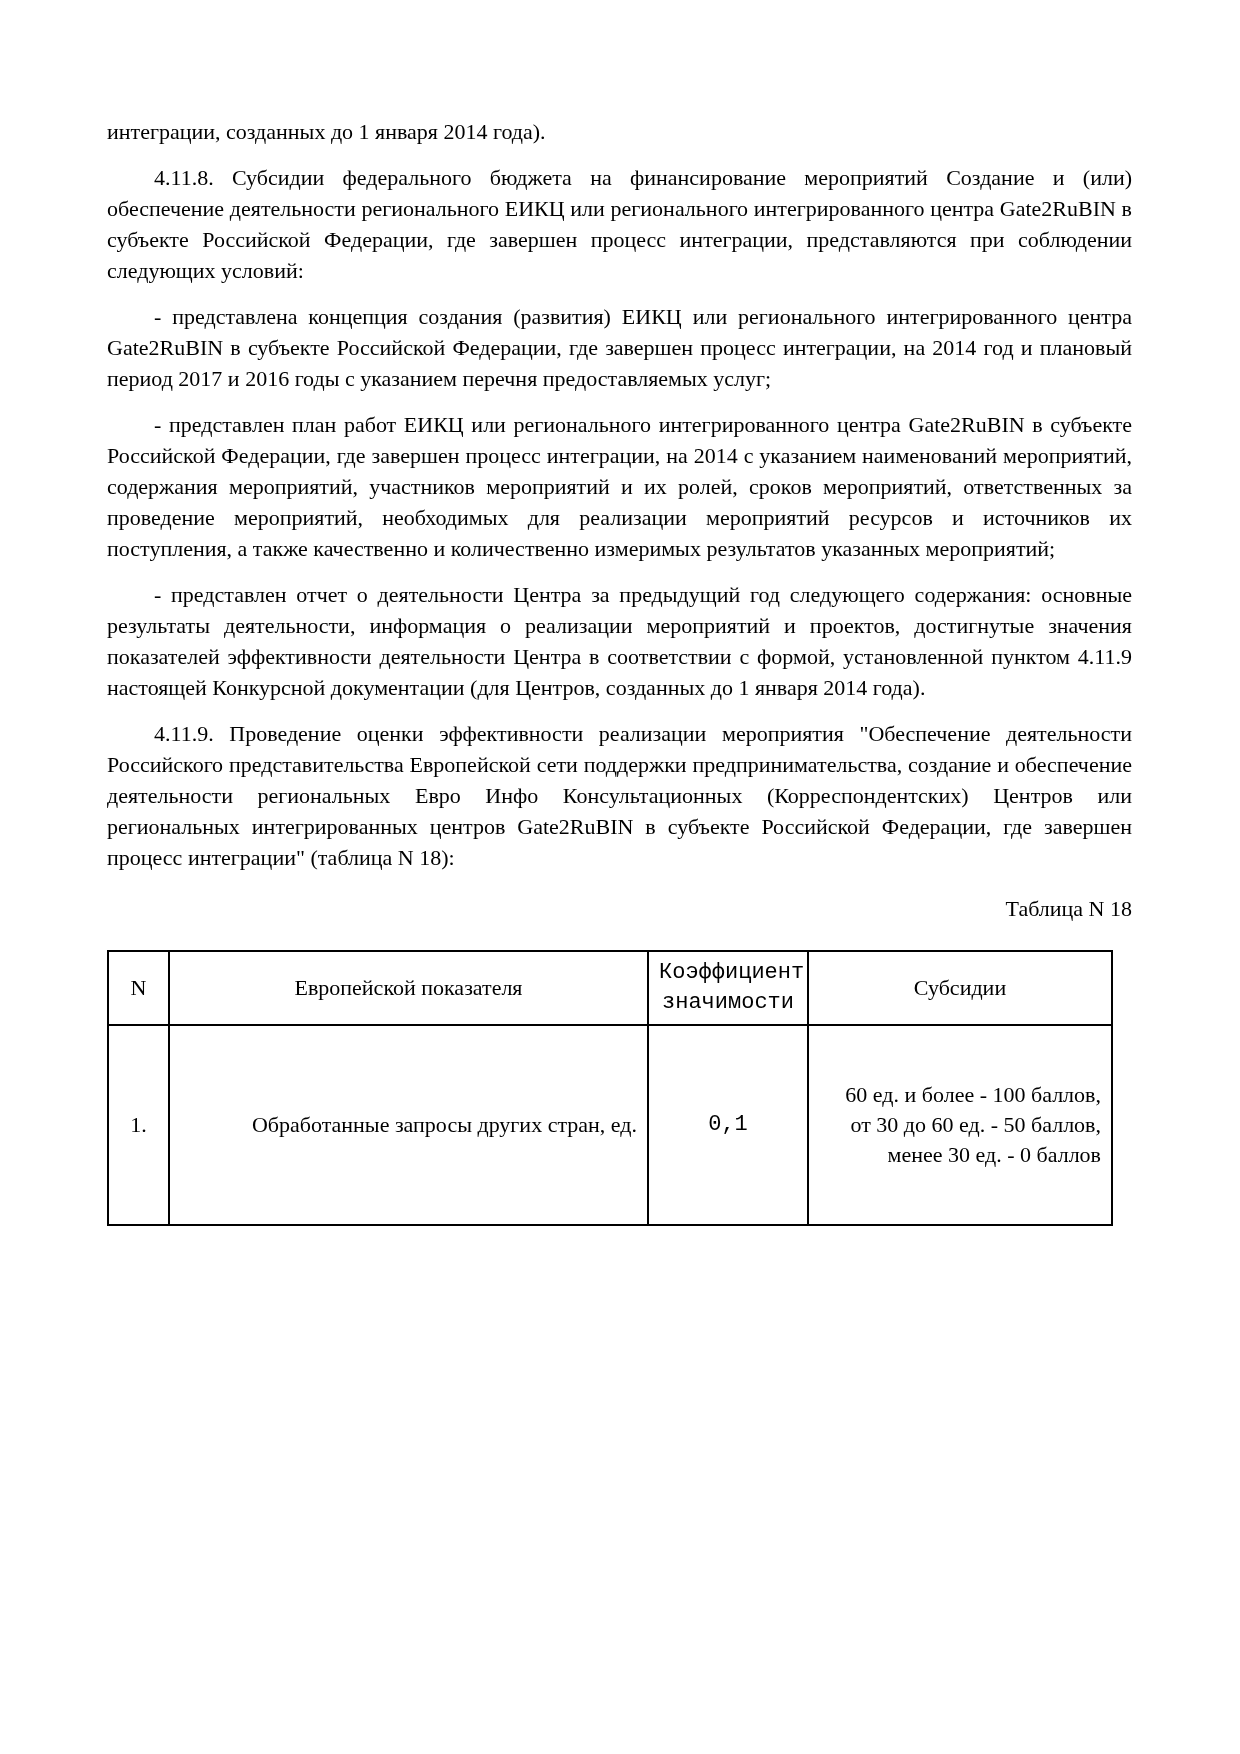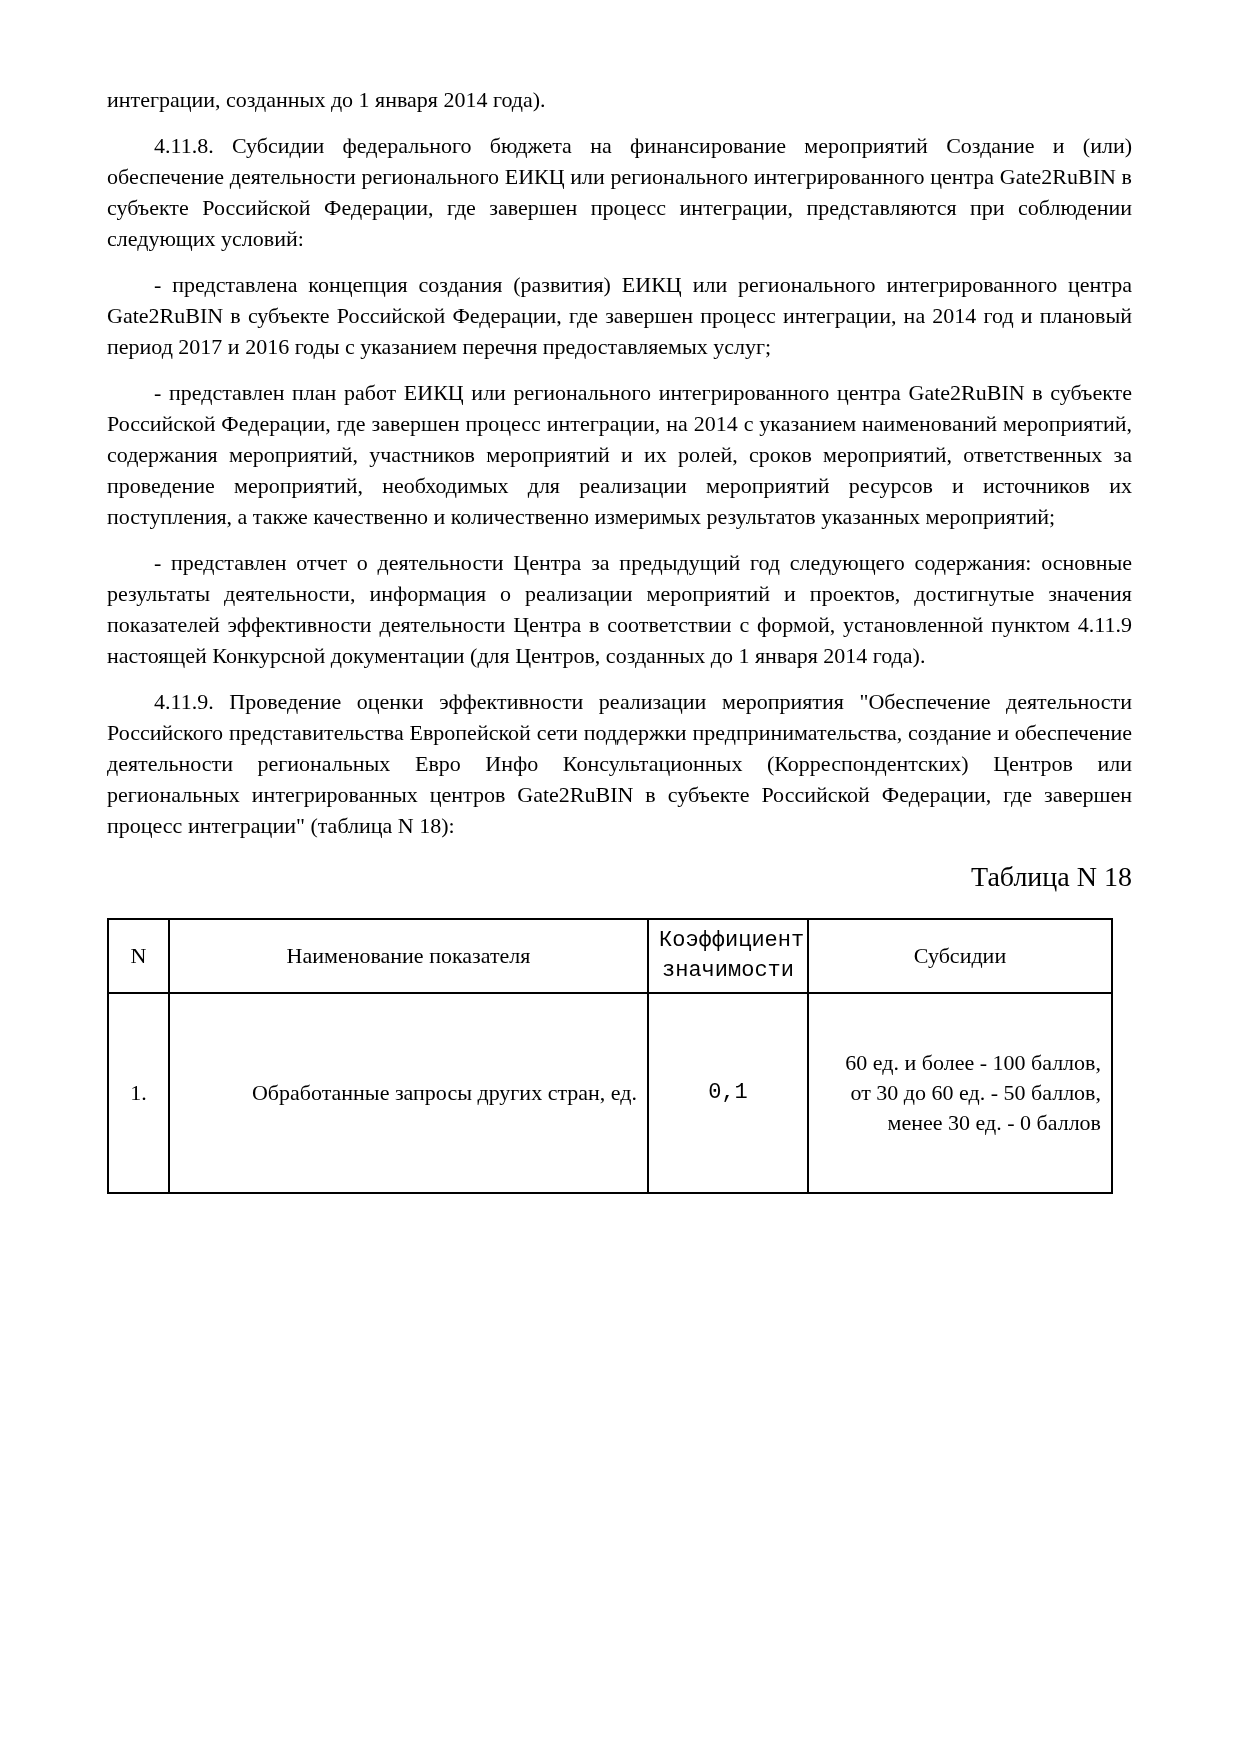--- a/index.html
+++ b/index.html
@@ -5,33 +5,33 @@
   * { box-sizing: border-box; }
   html, body { margin: 0; padding: 0; background: #ffffff; }
   .page {
     position: relative;
     width: 1240px;
     height: 1518px;
     margin: 0 auto;
     background: #ffffff;
     color: #000000;
     font-family: "Liberation Serif", "DejaVu Serif", serif;
-    padding: 84px 108px 0 107px;
+    padding: 116px 108px 0 107px;
     overflow: hidden;
   }
   p.para {
     font-size: 22px;
     line-height: 31px;
     text-align: justify;
     text-indent: 47px;
     margin: 0 0 15px 0;
   }
   p.para.no-indent { text-indent: 0; }
   .table-caption {
-    font-size: 28px;
+    font-size: 22px;
     line-height: 31px;
     text-align: right;
     margin: 20px 0 26px 0;
   }
   table.t {
     border-collapse: collapse;
     width: 1004px;
     table-layout: fixed;
   }
   .t th, .t td {
@@ -78,21 +78,21 @@
   <p class="para">- представлен отчет о деятельности Центра за предыдущий год следующего содержания: основные результаты деятельности, информация о реализации мероприятий и проектов, достигнутые значения показателей эффективности деятельности Центра в соответствии с формой, установленной пунктом 4.11.9 настоящей Конкурсной документации (для Центров, созданных до 1 января 2014 года).</p>
 
   <p class="para">4.11.9. Проведение оценки эффективности реализации мероприятия "Обеспечение деятельности Российского представительства Европейской сети поддержки предпринимательства, создание и обеспечение деятельности региональных Евро Инфо Консультационных (Корреспондентских) Центров или региональных интегрированных центров Gate2RuBIN в субъекте Российской Федерации, где завершен процесс интеграции" (таблица N 18):</p>
 
   <div class="table-caption">Таблица N 18</div>
 
   <table class="t">
     <thead>
       <tr>
         <th class="col-n">N</th>
-        <th class="col-name">Наименование показателя</th>
+        <th class="col-name">Европейской показателя</th>
         <th class="col-coef">Коэффициент значимости</th>
         <th class="col-value">Субсидии</th>
       </tr>
     </thead>
     <tbody>
       <tr>
         <td class="col-n">1.</td>
         <td class="col-name">Обработанные запросы других стран, ед.</td>
         <td class="col-coef">0,1</td>
         <td class="col-value">60 ед. и более - 100 баллов,

